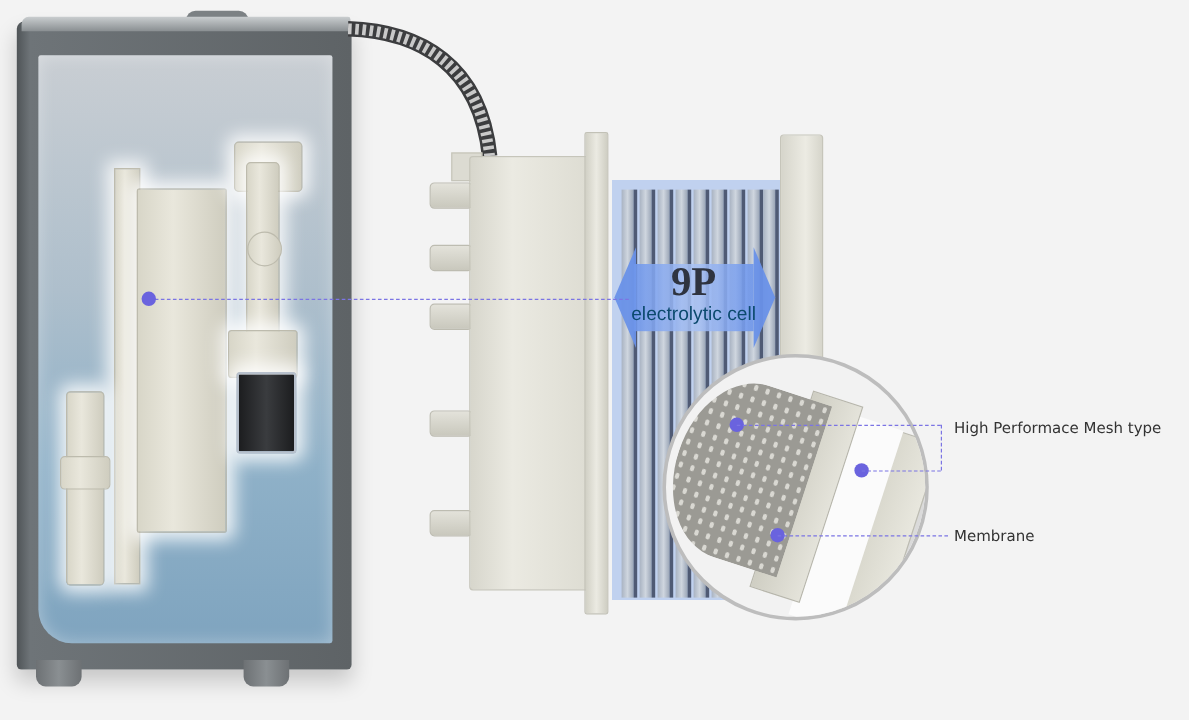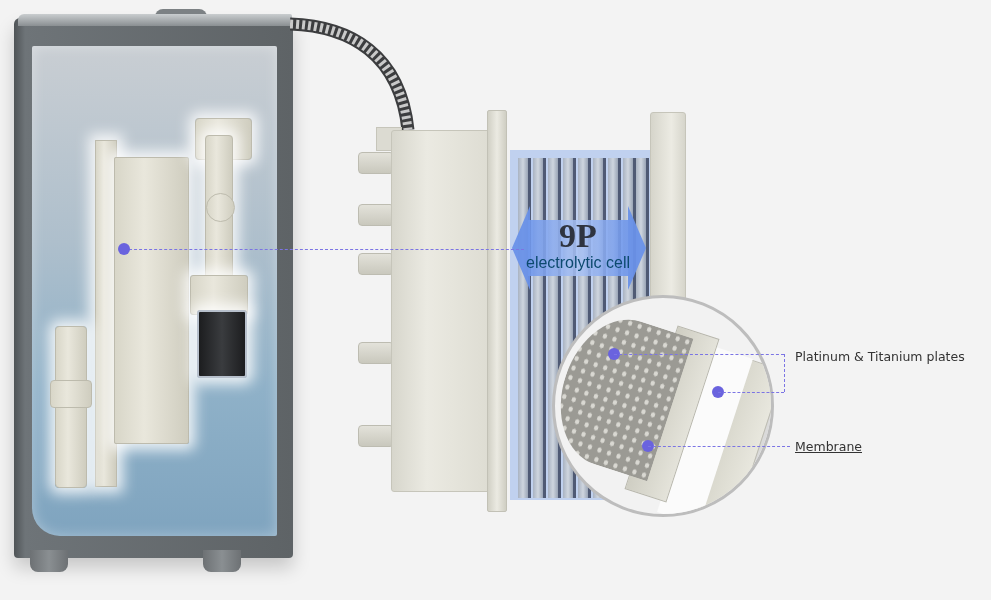--- a/index.html
+++ b/index.html
@@ -203,17 +203,17 @@
 <div class="abs dot" style="left:608px; top:348px;"></div>
 <div class="abs dash-h" style="left:614px; top:354px; width:170px;"></div>
 <div class="abs dash-v" style="left:784px; top:354px; height:38px;"></div>
 <div class="abs dot" style="left:712px; top:386px;"></div>
 <div class="abs dash-h" style="left:718px; top:392px; width:66px;"></div>
 
 <div class="abs dot" style="left:642px; top:440px;"></div>
 <div class="abs dash-h" style="left:648px; top:446px; width:142px;"></div>
 
 <div class="abs label" style="left:795px; top:347px;">
-  <div>Platinum &amp; Titanium plates</div>
+  <div>High Performace Mesh type</div>
 </div>
-<div class="abs label" style="left:795px; top:437px;text-decoration:underline;">
+<div class="abs label" style="left:795px; top:437px;">
   <div>Membrane</div>
 </div>
 
 </body></html>

